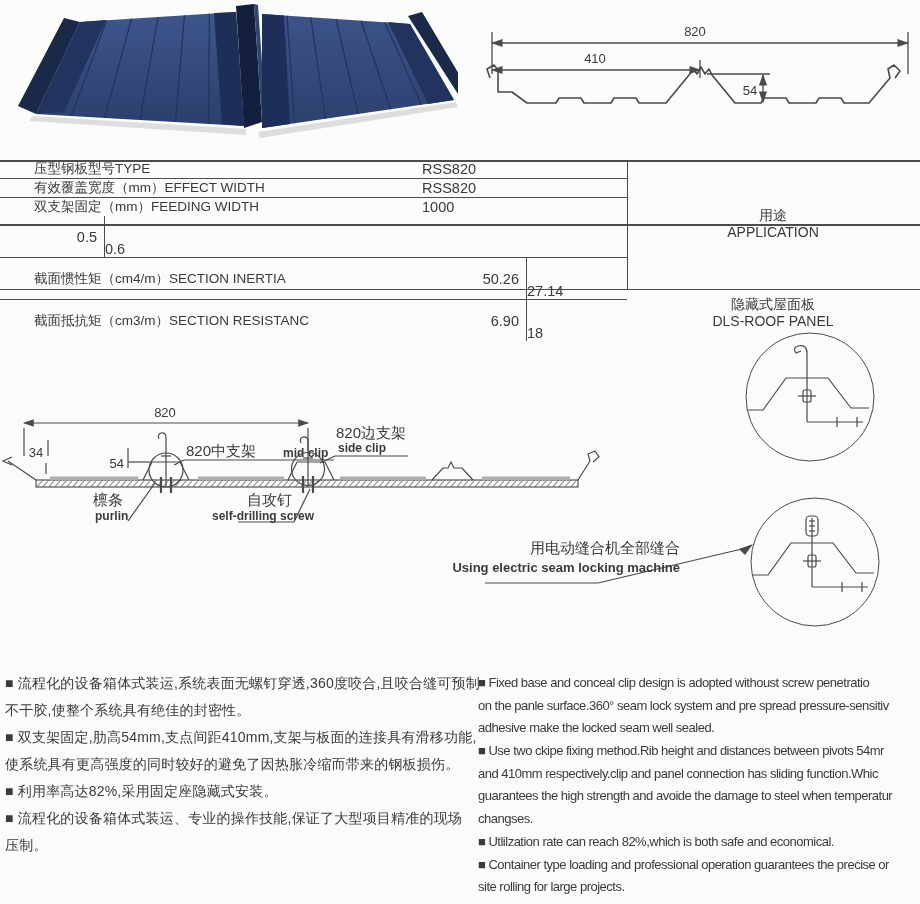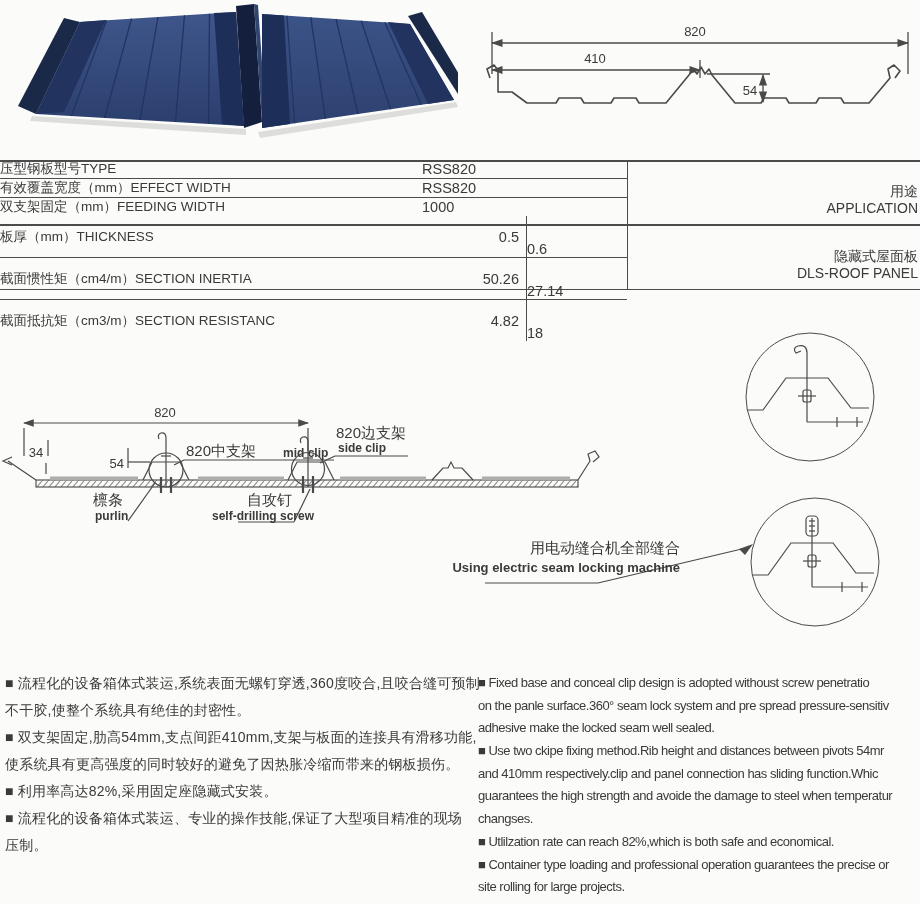--- a/index.html
+++ b/index.html
@@ -6,28 +6,28 @@
   html,body { width:920px; height:904px; overflow:hidden; background:#fbfbf9;
     font-family:"Liberation Sans","DejaVu Sans",sans-serif; color:#3a3a3a; }
   .abs { position:absolute; }
   #page { position:relative; width:920px; height:733px; }
 
   
   #spec-rows { left:0; top:160px; width:628px; height:130px; display:flex; flex-direction:column;
     border-right:1.5px solid #4c4c4c; }
   .srow { flex:1; display:flex; align-items:center; }
   .srow.bb { border-bottom:1.4px solid #4c4c4c; }
-  .slabel { flex:1; font-size:13.5px; white-space:nowrap; }
+  .slabel { flex:1; padding-left:6px; font-size:13.5px; white-space:nowrap;margin-left:28px; }
   .sval { font-size:14.5px; padding-right:7px; white-space:nowrap; }
   .sval.merged { width:205px; }
   .sval.v1 { width:105px; border-right:1.4px solid #4c4c4c; height:100%; display:flex; align-items:center; justify-content:flex-end; }
   .sval.v2 { width:100px;margin-top:25px; }
   .hline { left:0; width:920px; height:1.8px; background:#4c4c4c; }
   #app-col { left:628px; top:160px; width:292px; height:130px; }
-  .appcell { height:65px; display:flex; flex-direction:column; justify-content:center; align-items:flex-end; padding-right:2px; padding-top:14px; }
+  .appcell { height:65px; display:flex; flex-direction:column; justify-content:center; align-items:center; padding-right:2px; padding-top:14px;margin-top:24px; }
   .appcell div { font-size:14px; line-height:16.5px; white-space:nowrap; }
 
   
   #fzh { left:5px; top:670px; width:452px; }
   #fzh .ln { height:27px; line-height:27px; font-size:14px; letter-spacing:.2px; white-space:nowrap; }
   #fen { left:478px; top:672px; width:600px; }
   #fen .ln { height:22.7px; line-height:22.7px; font-size:13px; letter-spacing:-0.5px; white-space:nowrap; }
 
   svg text { fill:#3a3a3a; }
   .dimtxt { font-size:13px; }
@@ -116,32 +116,31 @@
     </div>
     <div class="srow bb">
       <div class="slabel">有效覆盖宽度（mm）EFFECT WIDTH</div>
       <div class="sval merged">RSS820</div>
     </div>
     <div class="srow">
       <div class="slabel">双支架固定（mm）FEEDING WIDTH</div>
       <div class="sval merged">1000</div>
     </div>
     <div class="srow bb">
-      <div class="slabel">板厚（mm）THICKNESS</div>
       <div class="sval v1">0.5</div>
       <div class="sval v2">0.6</div>
     </div>
     <div class="srow bb">
       <div class="slabel">截面惯性矩（cm4/m）SECTION INERTIA</div>
       <div class="sval v1">50.26</div>
       <div class="sval v2">27.14</div>
     </div>
     <div class="srow">
       <div class="slabel">截面抵抗矩（cm3/m）SECTION RESISTANC</div>
-      <div class="sval v1">4.82</div>
+      <div class="sval v1">6.90</div>
       <div class="sval v2">18</div>
     </div>
   </div>
 
   <div class="abs" id="app-col">
     <div class="appcell">
       <div>用途</div>
       <div>APPLICATION</div>
     </div>
     <div class="appcell">

